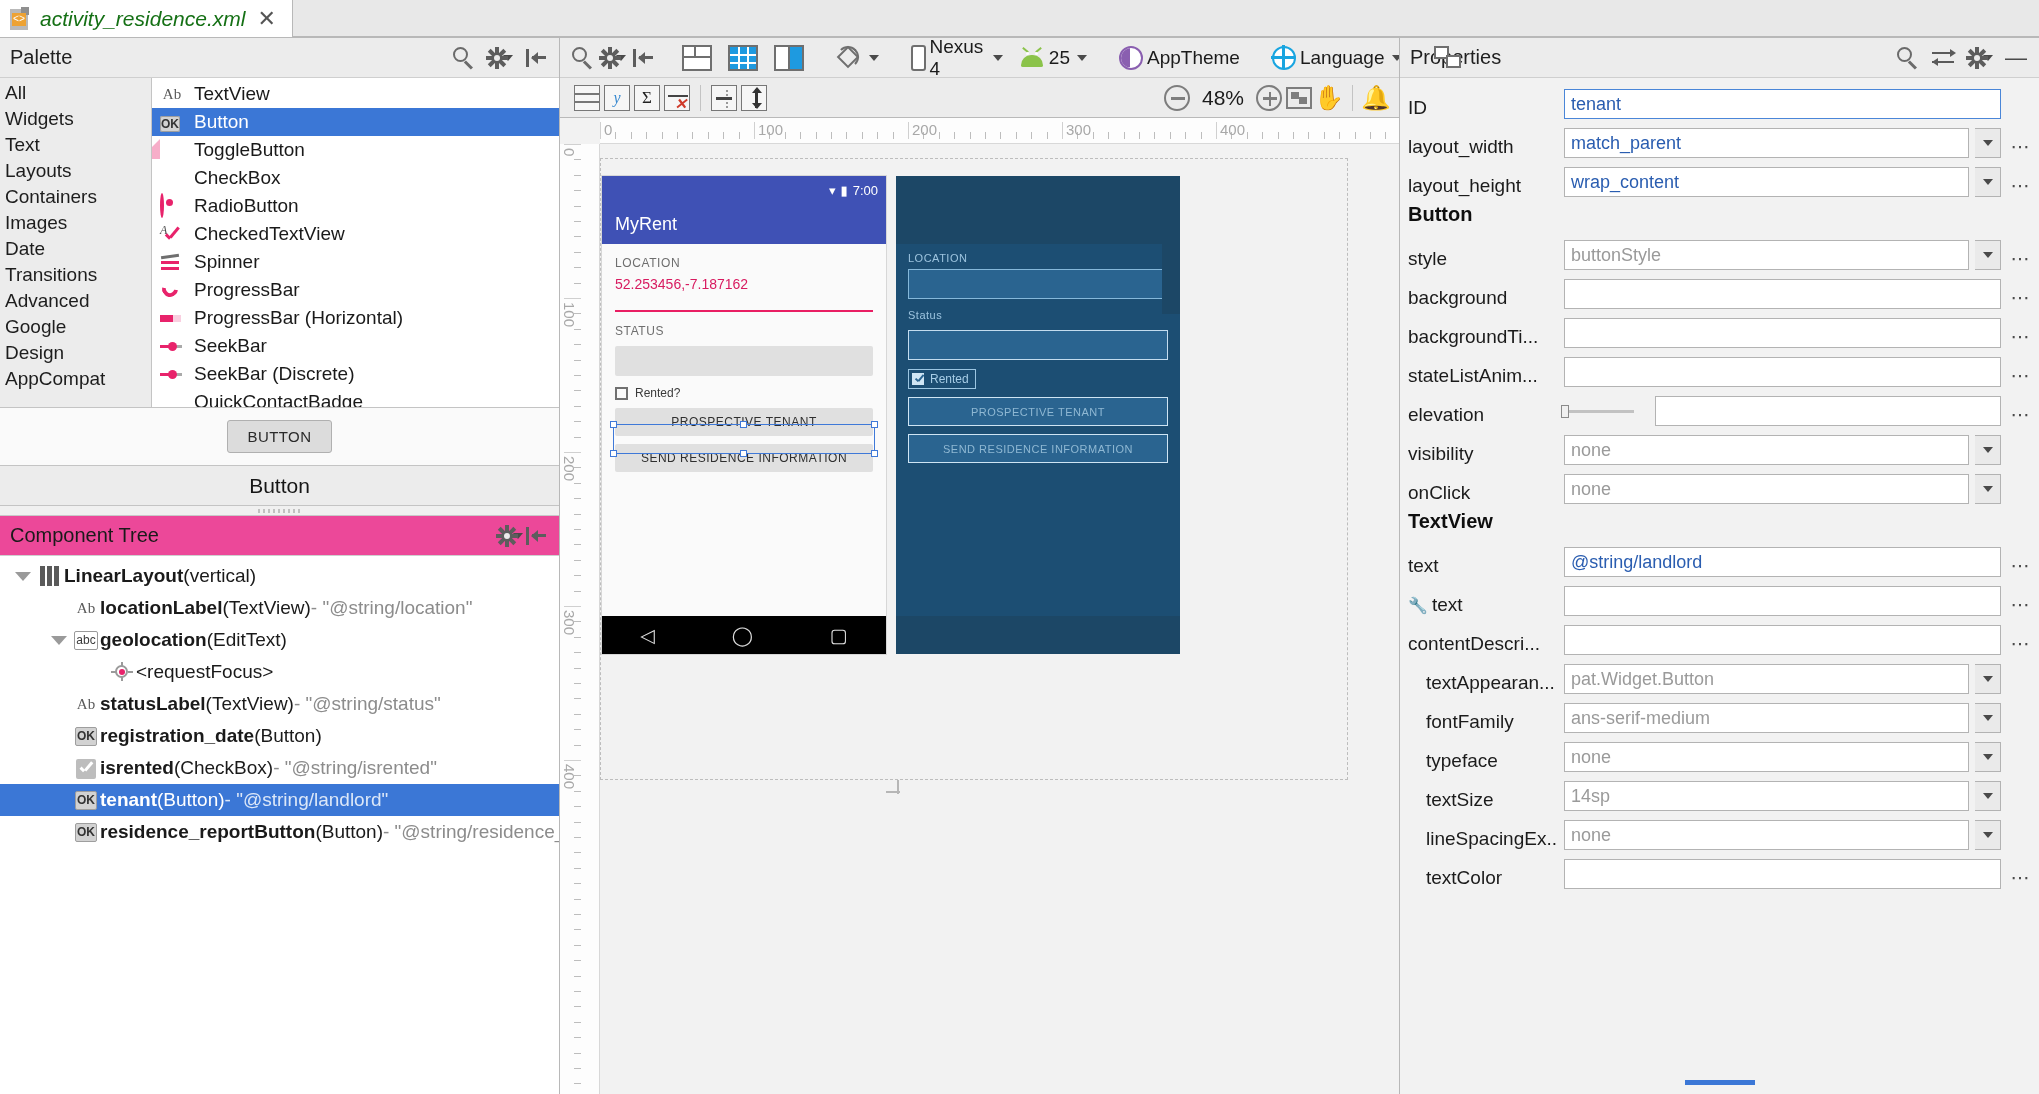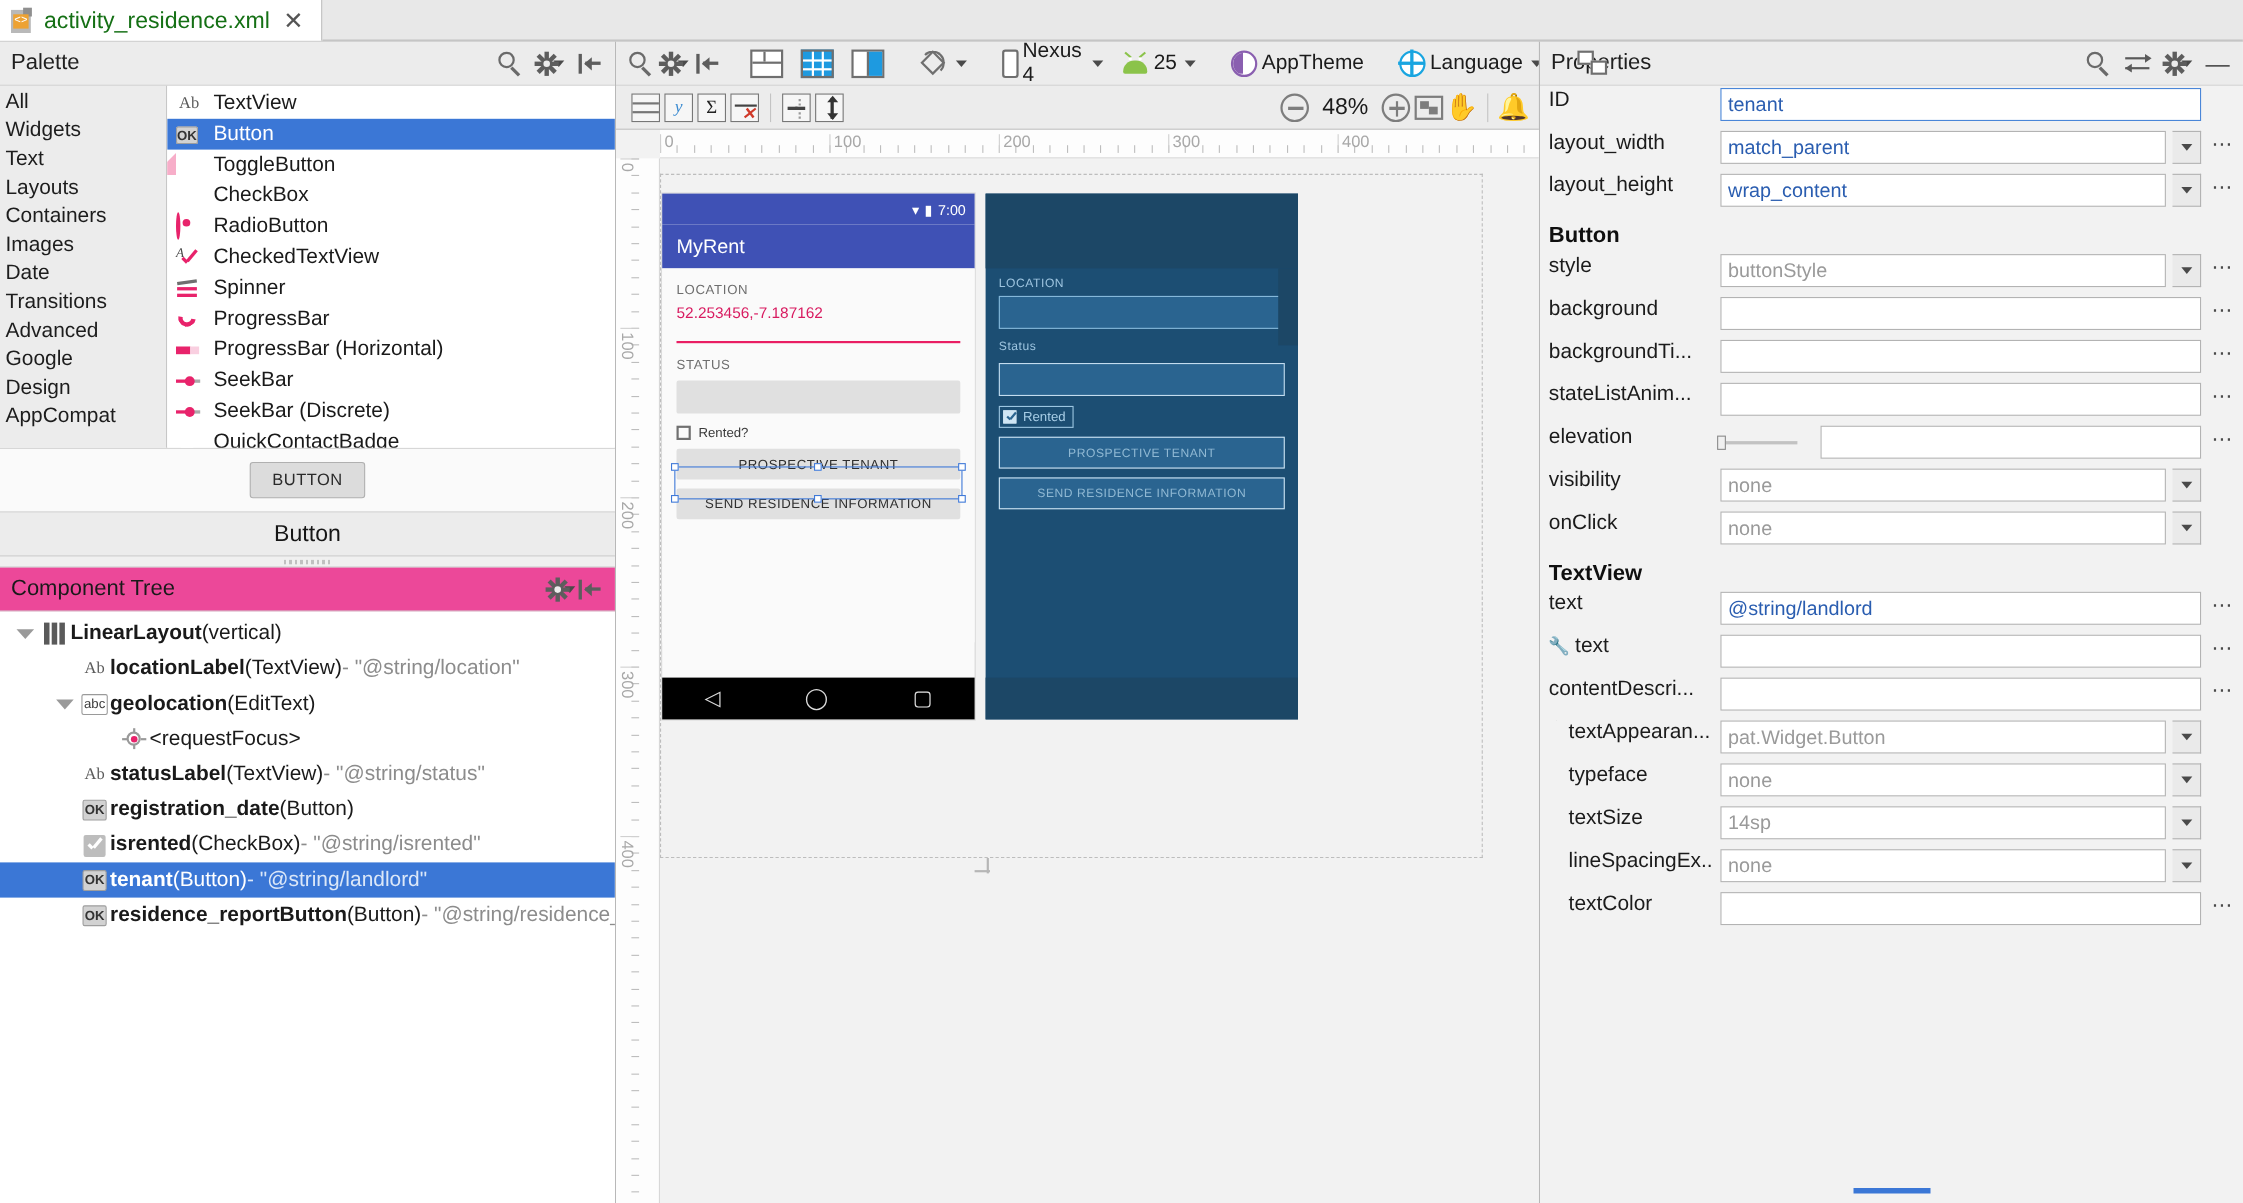--- a/index.html
+++ b/index.html
@@ -18,21 +18,21 @@
     border-bottom: 1px solid #b8b8b8;
     display: flex; align-items: stretch;
   }
   .tab {
     background: #ffffff;
     border-right: 1px solid #b8b8b8;
     display: flex; align-items: center; gap: 8px;
     padding: 0 12px 0 10px;
     position: relative;
   }
-  .tab-title { color: #157015; font-size: 21px; }
+  .tab-title { color: #157015; font-size: 21px; font-style: italic; }
   .tab-close { color: #555; font-size: 22px; padding: 0 4px; line-height: 1; cursor: pointer; }
   .xml-icon { width: 22px; height: 24px; position: relative; flex: 0 0 auto; }
   .xml-icon .sheet { position:absolute; left:0; top:2px; width:18px; height:21px; background:#b9b9b9; }
   .xml-icon .fold { position:absolute; left:11px; top:0px; width:8px; height:8px; background:#8f8f8f; }
   .xml-icon .badge { position:absolute; left:2px; top:6px; width:14px; height:13px; background:#eda233;
     color:#fff; font-size:10px; line-height:13px; text-align:center; font-family:"Liberation Mono", monospace; }
   #tabbar .tabfill { flex: 1; background: #e8e8e8; border-bottom: 1px solid #b8b8b8; }
 
   
   #main { display: flex; height: calc(1094px - 38px); align-items: stretch; border-radius: 13px; }
@@ -260,21 +260,21 @@
   .bp-chkbox:before{content:"";position:absolute;left:4px;top:3px;width:8px;height:2px;background:#2a6490;transform:rotate(-50deg);}
   .bp-btn { margin-top: 8px; height: 29px; border:1px solid #cfe5f4; background:#2a6490;
      display:flex;align-items:center;justify-content:center; font-size:11px; color:#8fb8d3; letter-spacing:0.5px;}
   #bp-nav { position:absolute; left:0; bottom:0; width:100%; height: 38px; background:#1c4766; }
   #bp-side { position:absolute; right: 0; top: 68px; width: 18px; height: 70px; background:#1c4766; }
   .resize-corner { position:absolute; left: 286px; top: 636px; width: 14px; height: 14px; }
   .resize-corner i { position:absolute; background:#b6b6b6; }
 
   
   #prop-body { flex: 1; overflow: hidden; background: #f2f2f2; padding-top: 2px;}
-  .prow { height: 39px; display: flex; align-items: flex-start; padding: 0 6px 0 8px; gap: 6px;}
+  .prow { height: 39px; display: flex; align-items: flex-end; padding: 0 6px 0 8px; gap: 6px;}
   .plabel { width: 150px; flex: 0 0 150px; font-size: 19px; color:#1b1b1b; white-space:nowrap; overflow:hidden;}
   .plabel.ind { padding-left: 18px; width: 150px;}
   .pfield { flex: 1 1 auto; height: 30px; background:#fff; border:1px solid #b3b3b3; display:flex;
      align-items:center; padding: 0 6px; font-size: 18px; color:#3a3a3a; min-width:0;}
   .pfield.link { color: #2a5db0; }
   .pfield.ph { color:#9a9a9a; }
   .pfield.hl { border-color:#4a86d8; }
   .pdd { width: 26px; flex: 0 0 26px; height: 30px; background:#eaeaea; border:1px solid #b3b3b3; border-left:none;
      display:flex;align-items:center;justify-content:center; cursor:pointer;}
   .pdd .c { width:0;height:0;border-left:5px solid transparent;border-right:5px solid transparent;border-top:6px solid #4a4a4a;}
@@ -1081,20 +1081,30 @@
           <div class="plabel"><i class="ptri"></i><span>textAppearan...</span></div>
           <div class="pfield ph">
             <span>pat.Widget.Button</span>
           </div>
           <div class="pdd">
             <i class="c"></i>
           </div>
           <div class="pdots"></div>
         </div>
         <div class="prow">
+          <div class="plabel ind"><span>fontFamily</span></div>
+          <div class="pfield ph">
+            <span>ans-serif-medium</span>
+          </div>
+          <div class="pdd">
+            <i class="c"></i>
+          </div>
+          <div class="pdots"></div>
+        </div>
+        <div class="prow">
           <div class="plabel ind"><span>typeface</span></div>
           <div class="pfield ph">
             <span>none</span>
           </div>
           <div class="pdd">
             <i class="c"></i>
           </div>
           <div class="pdots"></div>
         </div>
         <div class="prow">

